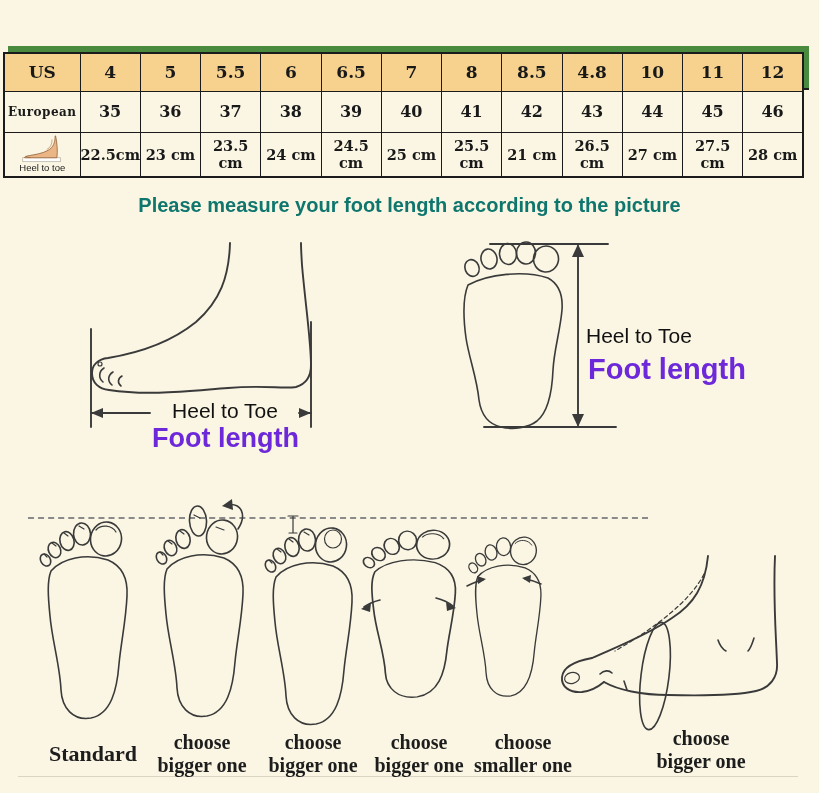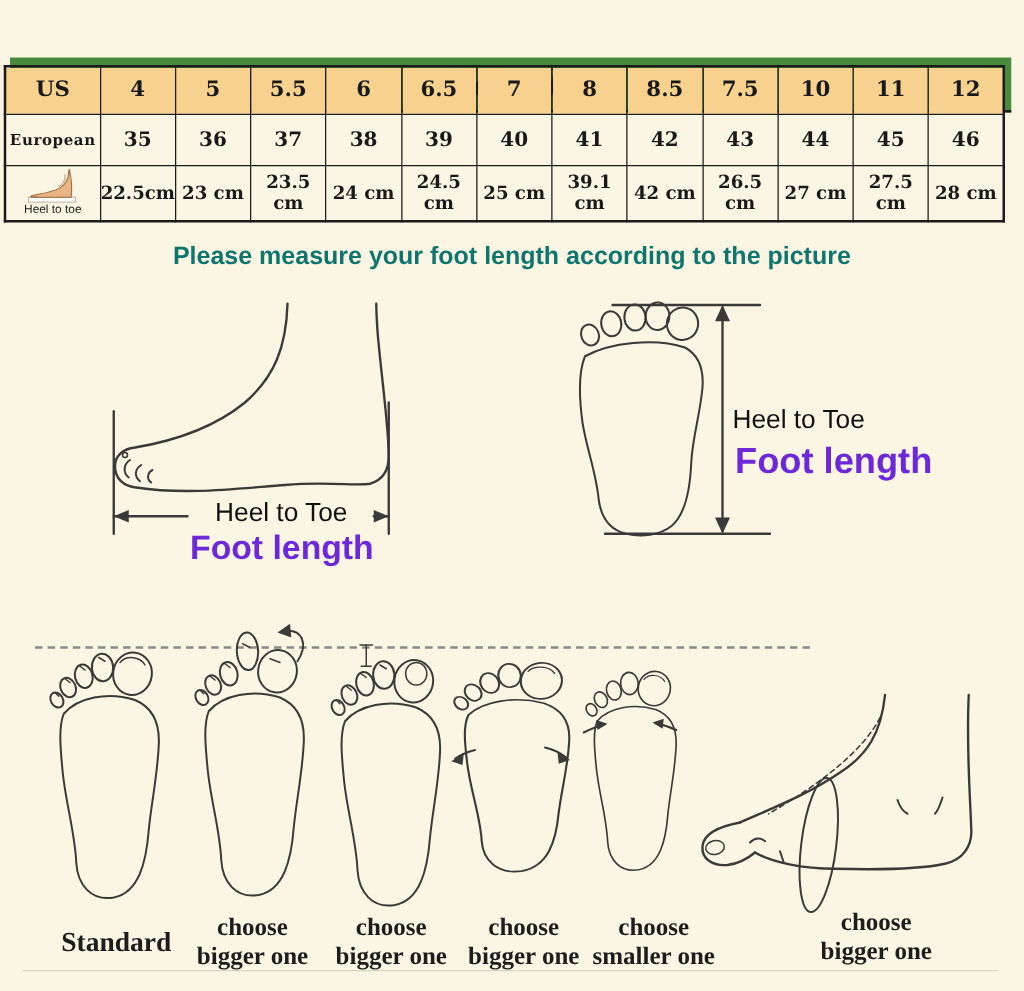--- a/index.html
+++ b/index.html
@@ -91,21 +91,21 @@
       <tr class="row-us">
         <td class="row-label">US</td>
         <td>4</td>
         <td>5</td>
         <td>5.5</td>
         <td>6</td>
         <td>6.5</td>
         <td>7</td>
         <td>8</td>
         <td>8.5</td>
-        <td>7.5</td>
+        <td>4.8</td>
         <td>10</td>
         <td>11</td>
         <td>12</td>
       </tr>
       <tr class="row-eu">
         <td class="row-label">European</td>
         <td>35</td>
         <td>36</td>
         <td>37</td>
         <td>38</td>
@@ -127,22 +127,22 @@
             <path d="M5.5,24.5 C7,25.5 9,25.8 11,25.8" fill="none" stroke="#9a6a42" stroke-width="0.8"></path>
           </svg>
           <div class="heel-caption">Heel to toe</div>
         </td>
         <td>22.5cm</td>
         <td>23 cm</td>
         <td>23.5 cm</td>
         <td>24 cm</td>
         <td>24.5 cm</td>
         <td>25 cm</td>
-        <td>39.1 cm</td>
-        <td>42 cm</td>
+        <td>25.5 cm</td>
+        <td>21 cm</td>
         <td>26.5 cm</td>
         <td>27 cm</td>
         <td>27.5 cm</td>
         <td>28 cm</td>
       </tr>
     </tbody>
   </table>
 
   <div class="measure-heading">Please measure your foot length according to the picture</div>
 

